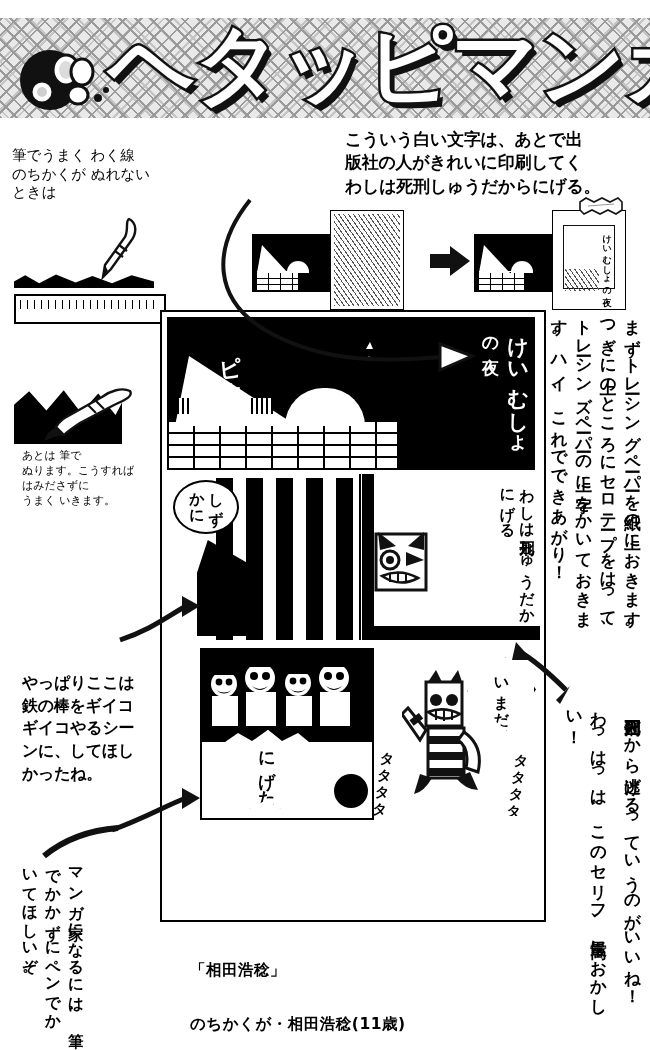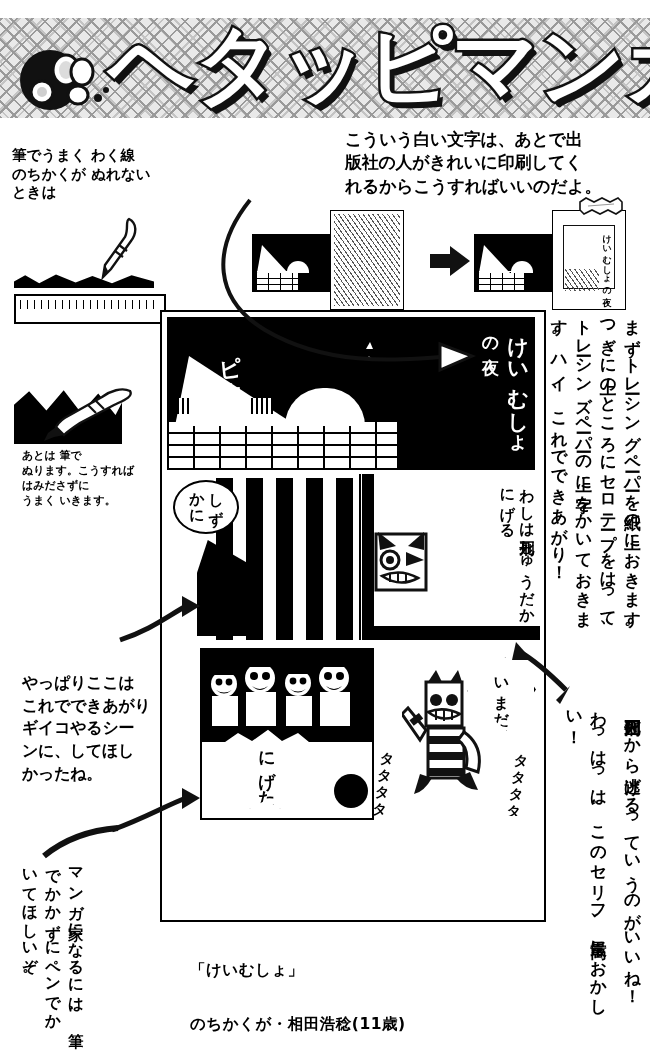--- a/index.html
+++ b/index.html
@@ -28,21 +28,21 @@
     color:#fff;
     -webkit-text-stroke:5px #111;
     paint-order:stroke fill;
     text-shadow:5px 6px 0 #111;
     white-space:nowrap;
   }
   .mascot{position:absolute;left:16px;top:22px;width:96px;height:80px;}
 
   
   .htxt{ position:absolute; font-size:14px; line-height:1.28;
-         font-weight:bold; letter-spacing:0px; white-space:pre-line;}
+         font-weight:normal; letter-spacing:0px; white-space:pre-line;}
   .ptxt{ position:absolute; font-size:16.5px; line-height:1.30;
          font-weight:bold; letter-spacing:-0.3px; white-space:pre-line;}
   .vtxt{ position:absolute; writing-mode:vertical-rl; text-orientation:upright;
          font-size:16.5px; line-height:1.48; font-weight:bold;
          letter-spacing:0.5px; white-space:pre-line;}
 
   
   #note-brush{left:12px;  top:146px; width:165px; font-size:14.5px;}
   #note-ruler{left:12px;  top:333px; width:165px; font-size:12.5px; line-height:1.35;}
   #note-paint{left:22px;  top:449px; width:150px; font-size:11px; line-height:1.35;}
@@ -208,21 +208,21 @@
     <path d="M38 42 L30 48 L26 56 L36 52 L46 50 Z" fill="#111"></path>
   </svg>
 
   <div class="htxt" id="note-paint">あとは 筆で
 ぬります。こうすれば
 はみださずに
 うまく いきます。</div>
 
   <div class="ptxt" id="note-white">こういう白い文字は、あとで出
 版社の人がきれいに印刷してく
-れるからこうすればいいのだよ。</div>
+わしは死刑しゅうだからにげる。</div>
 
   <div class="demo">
 
     <div class="dpanel" style="left:0;top:38px;width:96px;height:56px;">
       <div style="position:absolute;left:3px;bottom:0;width:42px;height:20px;background:#fff;
                   background-image:repeating-linear-gradient(0deg,#000 0 1px,transparent 1px 6px),
                                    repeating-linear-gradient(90deg,#000 0 1px,transparent 1px 12px);"></div>
       <div style="position:absolute;left:4px;bottom:18px;width:0;height:0;
                   border-left:5px solid transparent;border-right:26px solid transparent;
                   border-bottom:28px solid #fff;"></div>
@@ -375,28 +375,28 @@
       <div class="sfx" style="left:2px;bottom:6px;">タタタタ</div>
       <div class="sfx" style="right:12px;bottom:4px;">タタタタ</div>
     </div>
   </div>
 
   <div class="vtxt" id="note-trace">まずトレーシングペーパーを紙の上におきます。つぎに上のところにセロテープをはって、トレーシンズペーパーの上に字をかいておきます。ハイ、これでできあがり！</div>
   <div class="vtxt" id="note-laugh">わっはっは。このセリフ、最高におかしい！</div>
   <div class="vtxt" id="note-death">死刑囚だから逃げるっていうのがいいね！</div>
 
   <div class="ptxt" id="note-iron">やっぱりここは
-これでできあがり
+鉄の棒をギイコ
 ギイコやるシー
 ンに、してほし
 かったね。</div>
   <div class="vtxt" id="note-pen">マンガ家になるには、筆でかかずにペンでかいてほしいぞ。</div>
 
   <div class="caption">
-    <div>「けいむしょ」</div>
+    <div>「相田浩稔」</div>
     <div>のちかくが・相田浩稔(11歳)</div>
   </div>
 
   <svg class="svgfx" viewBox="0 0 650 1050">
 
     <path d="M250 200 C210 250 215 300 265 330 C330 368 400 360 452 356" fill="none" stroke="#111" stroke-width="4"></path>
     <path d="M440 344 L472 356 L440 370 Z" fill="#fff" stroke="#111" stroke-width="3"></path>
 
     <path d="M120 640 C150 630 165 618 186 606" fill="none" stroke="#111" stroke-width="5"></path>
     <path d="M182 596 L200 606 L182 617 Z" fill="#111"></path>

